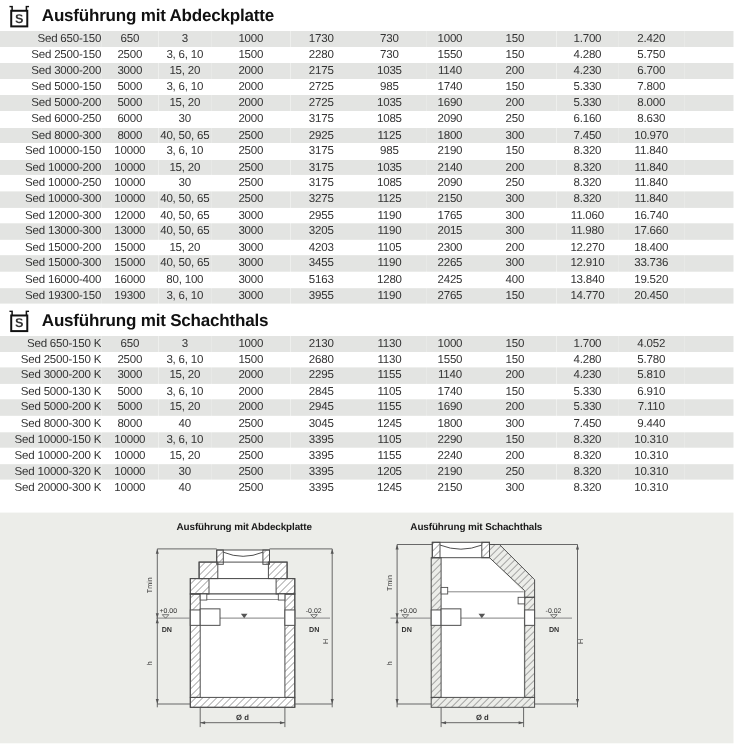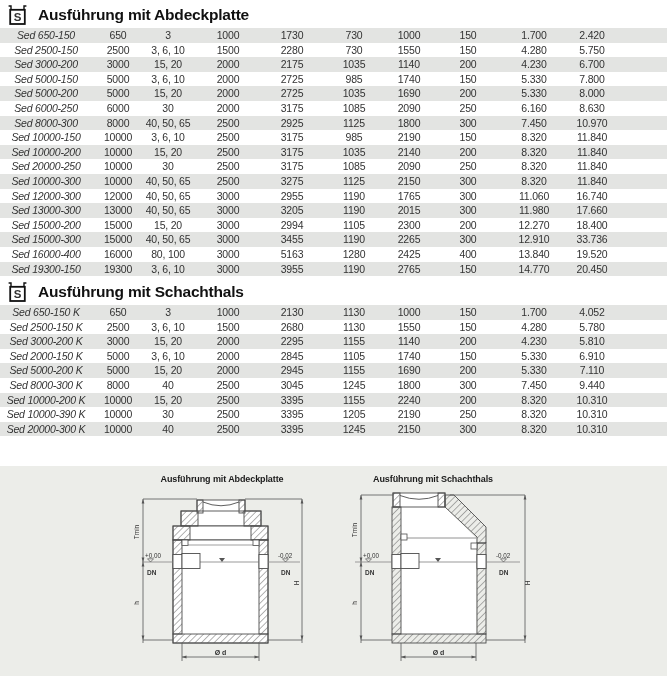--- a/index.html
+++ b/index.html
@@ -8,21 +8,21 @@
   
   .sec-header{display:flex;align-items:center;gap:9px;padding:5px 0 3px 6px;height:20px;}
   .sec-header.second{padding-top:6px;}
   .sec-title{font-size:15.5px;font-weight:bold;color:#111;letter-spacing:-0.2px;white-space:nowrap;}
   .badge{flex:0 0 auto;display:block;}
   
   table.spec{width:667px;border-collapse:collapse;table-layout:fixed;}
   table.spec td{height:14.6px;line-height:14.6px;padding:0;font-size:10.5px;
                 letter-spacing:-0.2px;color:var(--text,#333);white-space:nowrap;overflow:hidden;}
   table.spec tr:nth-child(odd){background:var(--stripe,#e3e4e2);}
-  td.c-name{text-align:center;padding-left:8px;font-style:italic;}
+  td.c-name{text-align:right;padding-left:8px;}
   td.c-num{text-align:center;}
   
   .panel{position:absolute;left:0;top:466px;width:667px;height:210px;background:var(--panel,#ecede9);}
   .draw-title{position:absolute;top:8px;transform:translateX(-50%);font-size:9px;font-weight:bold;
               color:#1a1a1a;letter-spacing:-0.1px;white-space:nowrap;}
   .svgwrap{position:absolute;top:24px;}
   svg text{font-family:"Liberation Sans","DejaVu Sans",sans-serif;fill:#333;}
 </style>
 </head>
 <body>
@@ -163,21 +163,21 @@
         <td class="c-num">2500</td>
         <td class="c-num">3175</td>
         <td class="c-num">1035</td>
         <td class="c-num">2140</td>
         <td class="c-num">200</td>
         <td class="c-num">8.320</td>
         <td class="c-num">11.840</td>
         <td></td>
       </tr>
       <tr>
-        <td class="c-name">Sed 20000-250</td>
+        <td class="c-name">Sed 10000-250</td>
         <td class="c-num">10000</td>
         <td class="c-num">30</td>
         <td class="c-num">2500</td>
         <td class="c-num">3175</td>
         <td class="c-num">1085</td>
         <td class="c-num">2090</td>
         <td class="c-num">250</td>
         <td class="c-num">8.320</td>
         <td class="c-num">11.840</td>
         <td></td>
@@ -219,21 +219,21 @@
         <td class="c-num">300</td>
         <td class="c-num">11.980</td>
         <td class="c-num">17.660</td>
         <td></td>
       </tr>
       <tr>
         <td class="c-name">Sed 15000-200</td>
         <td class="c-num">15000</td>
         <td class="c-num">15, 20</td>
         <td class="c-num">3000</td>
-        <td class="c-num">2994</td>
+        <td class="c-num">4203</td>
         <td class="c-num">1105</td>
         <td class="c-num">2300</td>
         <td class="c-num">200</td>
         <td class="c-num">12.270</td>
         <td class="c-num">18.400</td>
         <td></td>
       </tr>
       <tr>
         <td class="c-name">Sed 15000-300</td>
         <td class="c-num">15000</td>
@@ -334,21 +334,21 @@
         <td class="c-num">2000</td>
         <td class="c-num">2295</td>
         <td class="c-num">1155</td>
         <td class="c-num">1140</td>
         <td class="c-num">200</td>
         <td class="c-num">4.230</td>
         <td class="c-num">5.810</td>
         <td></td>
       </tr>
       <tr>
-        <td class="c-name">Sed 2000-150 K</td>
+        <td class="c-name">Sed 5000-130 K</td>
         <td class="c-num">5000</td>
         <td class="c-num">3, 6, 10</td>
         <td class="c-num">2000</td>
         <td class="c-num">2845</td>
         <td class="c-num">1105</td>
         <td class="c-num">1740</td>
         <td class="c-num">150</td>
         <td class="c-num">5.330</td>
         <td class="c-num">6.910</td>
         <td></td>
@@ -373,34 +373,47 @@
         <td class="c-num">2500</td>
         <td class="c-num">3045</td>
         <td class="c-num">1245</td>
         <td class="c-num">1800</td>
         <td class="c-num">300</td>
         <td class="c-num">7.450</td>
         <td class="c-num">9.440</td>
         <td></td>
       </tr>
       <tr>
+        <td class="c-name">Sed 10000-150 K</td>
+        <td class="c-num">10000</td>
+        <td class="c-num">3, 6, 10</td>
+        <td class="c-num">2500</td>
+        <td class="c-num">3395</td>
+        <td class="c-num">1105</td>
+        <td class="c-num">2290</td>
+        <td class="c-num">150</td>
+        <td class="c-num">8.320</td>
+        <td class="c-num">10.310</td>
+        <td></td>
+      </tr>
+      <tr>
         <td class="c-name">Sed 10000-200 K</td>
         <td class="c-num">10000</td>
         <td class="c-num">15, 20</td>
         <td class="c-num">2500</td>
         <td class="c-num">3395</td>
         <td class="c-num">1155</td>
         <td class="c-num">2240</td>
         <td class="c-num">200</td>
         <td class="c-num">8.320</td>
         <td class="c-num">10.310</td>
         <td></td>
       </tr>
       <tr>
-        <td class="c-name">Sed 10000-390 K</td>
+        <td class="c-name">Sed 10000-320 K</td>
         <td class="c-num">10000</td>
         <td class="c-num">30</td>
         <td class="c-num">2500</td>
         <td class="c-num">3395</td>
         <td class="c-num">1205</td>
         <td class="c-num">2190</td>
         <td class="c-num">250</td>
         <td class="c-num">8.320</td>
         <td class="c-num">10.310</td>
         <td></td>

